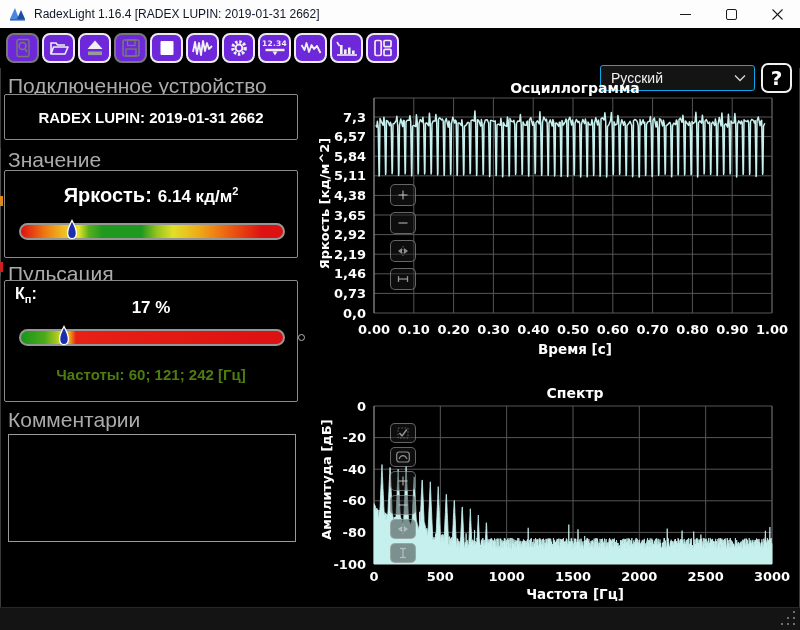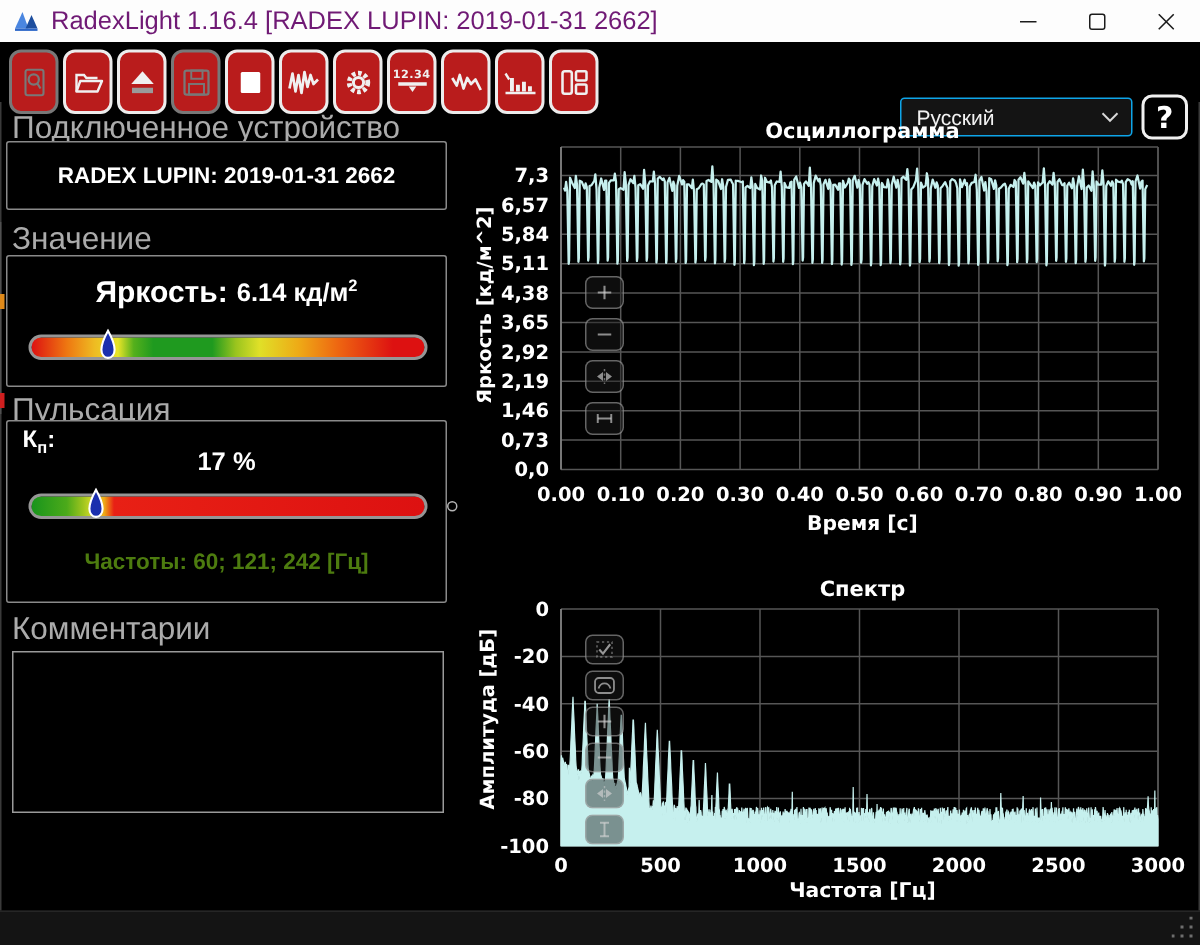--- a/index.html
+++ b/index.html
@@ -5,29 +5,29 @@
   html,body{margin:0;padding:0;}
   body{
     width:800px;height:630px;position:relative;overflow:hidden;
     background:#000;font-family:"Liberation Sans",sans-serif;
     box-shadow:inset 0 0 0 1px #3a3a3a;
   }
   
   .titlebar{position:absolute;left:0;top:0;width:800px;height:28px;background:#fdfdfd;
     display:flex;align-items:center;border-bottom:1px solid #dcdcdc;}
   .app-icon{margin-left:9px;width:18px;height:16px;flex:0 0 auto;}
-  .win-title{margin-left:7px;font-size:17px;color:#701a75;white-space:nowrap;}
+  .win-title{margin-left:7px;font-size:12px;color:#0f172a;white-space:nowrap;}
   .win-controls{position:absolute;right:0;top:0;height:28px;display:flex;}
   .win-btn{width:46px;height:28px;display:flex;align-items:center;justify-content:center;}
   .min-glyph{width:11px;height:0;border-top:1px solid #1c1c1c;}
   .max-glyph{width:9px;height:9px;border:1.2px solid #1c1c1c;border-radius:2px;}
   
   .toolbar{position:absolute;left:0;top:28px;width:800px;height:40px;background:#000;}
-  .tb-btn{position:absolute;top:5px;width:33px;height:43px;box-sizing:border-box;
-    border:2px solid #ececec;border-radius:8px;background:#b91c1c;
+  .tb-btn{position:absolute;top:5px;width:33px;height:30px;box-sizing:border-box;
+    border:2px solid #ececec;border-radius:8px;background:#6d28d9;
     display:flex;flex-direction:column;align-items:center;justify-content:center;text-align:center;}
   .tb-btn.disabled{border-color:#787878;}
   .tb-btn svg{display:block;}
   .meter-num{font:700 7.5px "DejaVu Sans",sans-serif;color:#f0f0f0;line-height:8px;letter-spacing:.3px;}
   .lang-select{position:absolute;left:600px;top:37px;width:155px;height:26px;box-sizing:border-box;
     background:#141414;border:1px solid #0ea5e9;border-radius:3px;color:#f2f2f2;
     font-size:14px;display:flex;align-items:center;padding:0 8px 0 10px;}
   .lang-select .chev{margin-left:auto;}
   .help-btn{position:absolute;left:761px;top:35px;width:31px;height:30px;box-sizing:border-box;
     border:2px solid #f0f0f0;border-radius:7px;color:#fff;background:#000;

